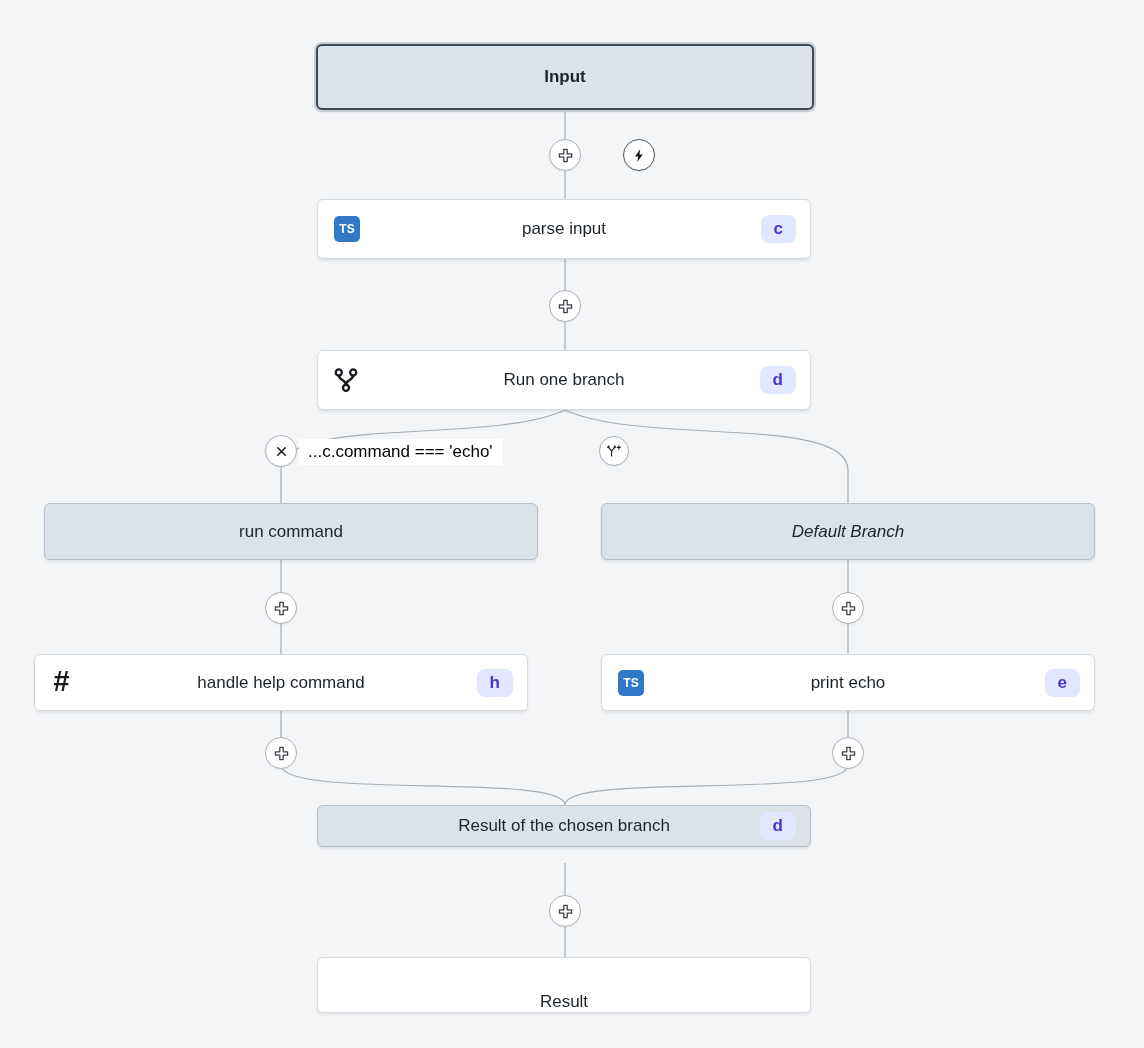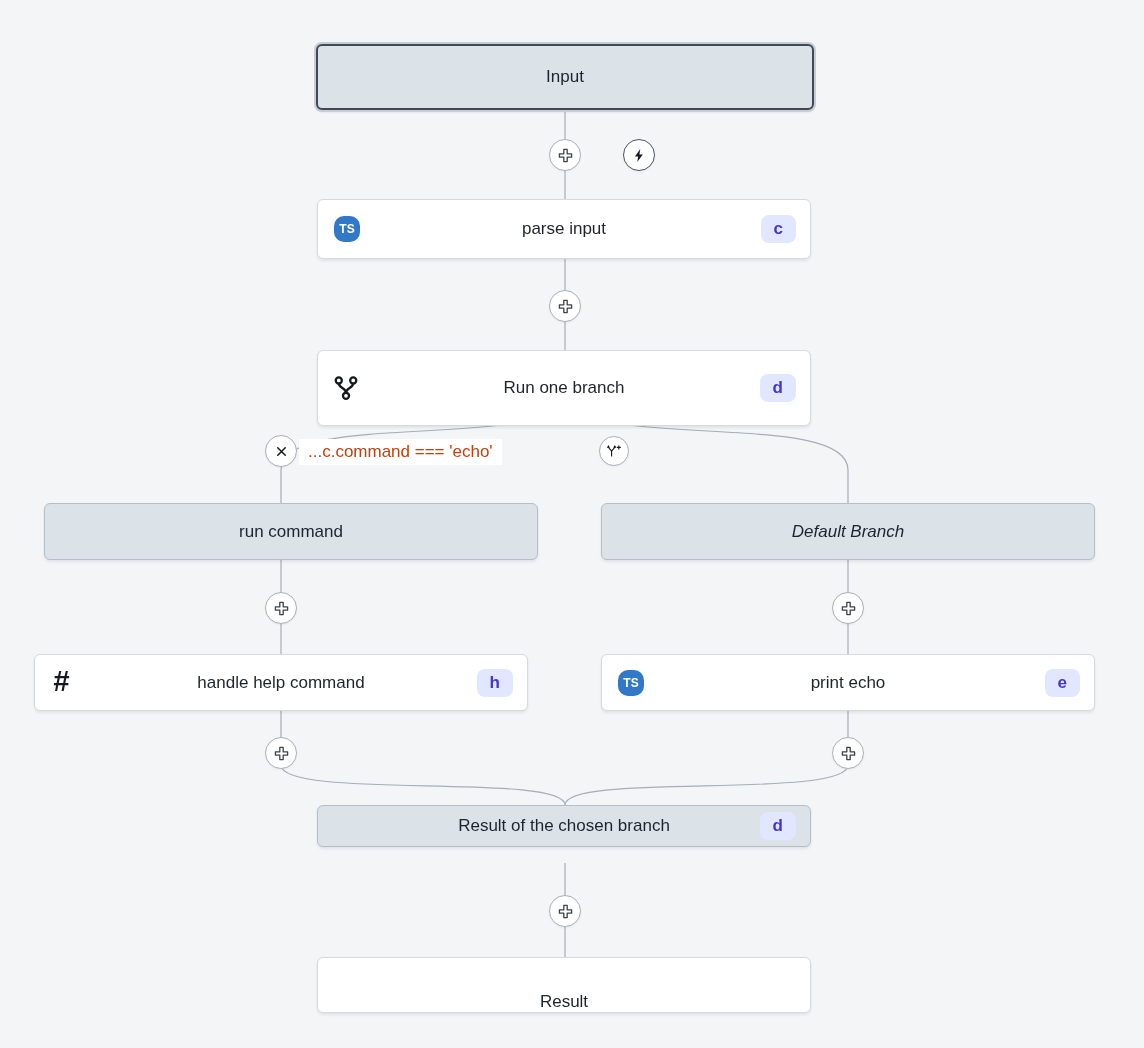--- a/index.html
+++ b/index.html
@@ -19,41 +19,41 @@
   .node .label{pointer-events:none;}
   .badge{
     position:absolute;right:14px;top:50%;transform:translateY(-50%);
     background:#e0e7ff;color:#4338ca;font-weight:bold;font-size:17px;
     padding:3px 13px;border-radius:8px;line-height:22px;
   }
   .ts-icon{
     position:absolute;left:16px;top:50%;transform:translateY(-50%);
     width:26px;height:26px;background:#3178c6;color:#fff;font-weight:bold;
     font-size:12px;display:flex;align-items:center;justify-content:center;
-    border-radius:10px;letter-spacing:0;
+    border-radius:5px;letter-spacing:0;
   }
   .hash-icon{
     position:absolute;left:18px;top:50%;transform:translateY(-54%);
     font-size:29px;font-weight:bold;font-style:italic;color:#16191d;line-height:1;
   }
   .branch-glyph{
     position:absolute;left:14px;top:50%;transform:translateY(-50%);
     width:28px;height:28px;display:flex;align-items:center;justify-content:center;
   }
   .port{
     position:absolute;width:32px;height:32px;margin-left:-16px;margin-top:-16px;
     border-radius:50%;background:#fff;border:1px solid #a9b1ba;
     display:flex;align-items:center;justify-content:center;cursor:pointer;
     box-shadow:0 1px 2px rgba(0,0,0,.05);box-sizing:border-box;
   }
   .port.dark{border:1.5px solid #4d565f;}
   .port.small{width:30px;height:30px;margin-left:-15px;margin-top:-15px;}
   .cond-label{
     position:absolute;left:299px;top:439px;background:#ffffff;
-    padding:3px 9px;font-size:17px;color:#c2410c;white-space:nowrap;cursor:pointer;
+    padding:3px 9px;font-size:17px;color:#000000;white-space:nowrap;cursor:pointer;
   }
   svg.ic{display:block;}
 </style>
 </head>
 <body>
 
 <svg width="0" height="0" style="position:absolute" aria-hidden="true">
   <defs>
     <symbol id="sym-plus" viewBox="0 0 16 16">
       <path d="M6.2 1.5 h3.6 v4.7 h4.7 v3.6 h-4.7 v4.7 h-3.6 v-4.7 h-4.7 v-3.6 h4.7 z" fill="none" stroke="#3c434b" stroke-width="1.4" stroke-linejoin="round"></path>
@@ -87,31 +87,31 @@
       <path d="M565 410 C 490 445, 281 415, 281 470 L281 503"></path>
       <path d="M565 410 C 640 445, 848 415, 848 470 L848 503"></path>
       <path d="M281 560 L281 654"></path>
       <path d="M848 560 L848 654"></path>
       <path d="M281 711 L281 765 C 281 800, 565 772, 565 805"></path>
       <path d="M848 711 L848 765 C 848 800, 565 772, 565 805"></path>
       <path d="M565 863 L565 957"></path>
     </g>
   </svg>
 
-  <div class="node gray selected" style="left:316px;top:44px;width:498px;height:66px;">
+  <div class="node gray selected" style="left:316px;top:44px;width:498px;height:66px;font-weight:bold;">
     <span class="label">Input</span>
   </div>
 
   <div class="node white" style="left:317px;top:199px;width:494px;height:60px;">
     <span class="ts-icon">TS</span>
     <span class="label">parse input</span>
     <span class="badge">c</span>
   </div>
 
-  <div class="node white" style="left:317px;top:350px;width:494px;height:76px;">
+  <div class="node white" style="left:317px;top:350px;width:494px;height:60px;">
     <span class="branch-glyph">
       <svg class="ic" width="26" height="26">
           <use href="#sym-gitbranch"></use>
         </svg>
     </span>
     <span class="label">Run one branch</span>
     <span class="badge">d</span>
   </div>
 
   <span class="cond-label">...c.command === 'echo'</span>

